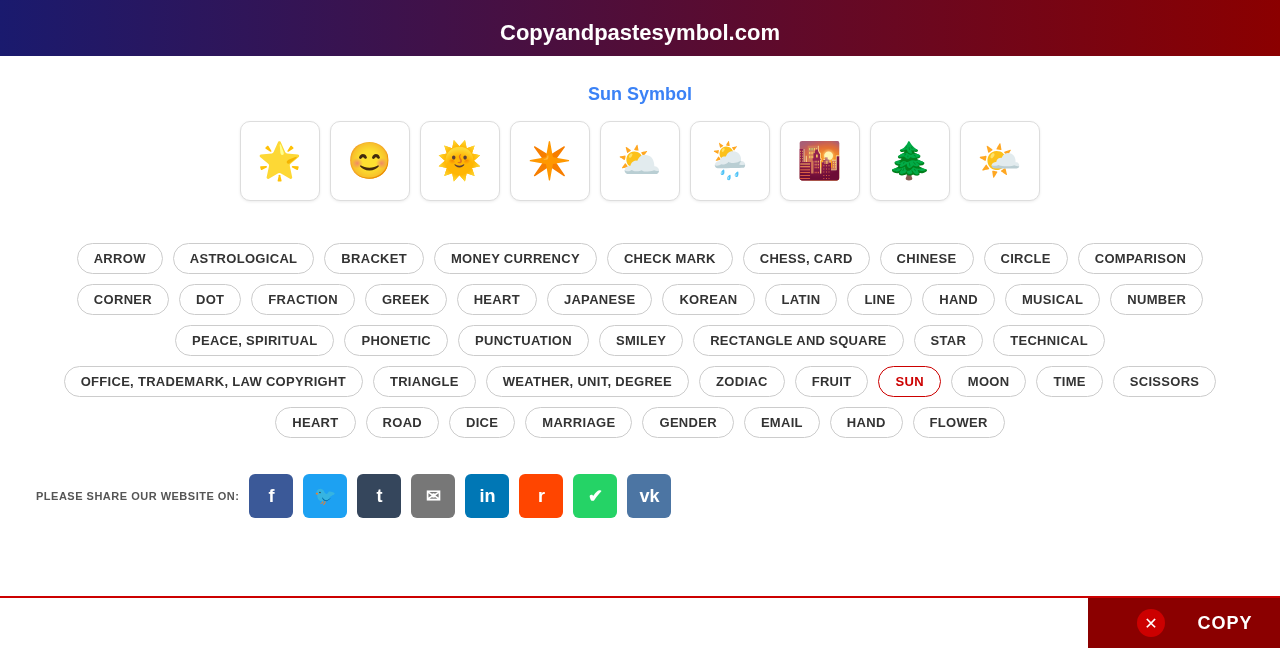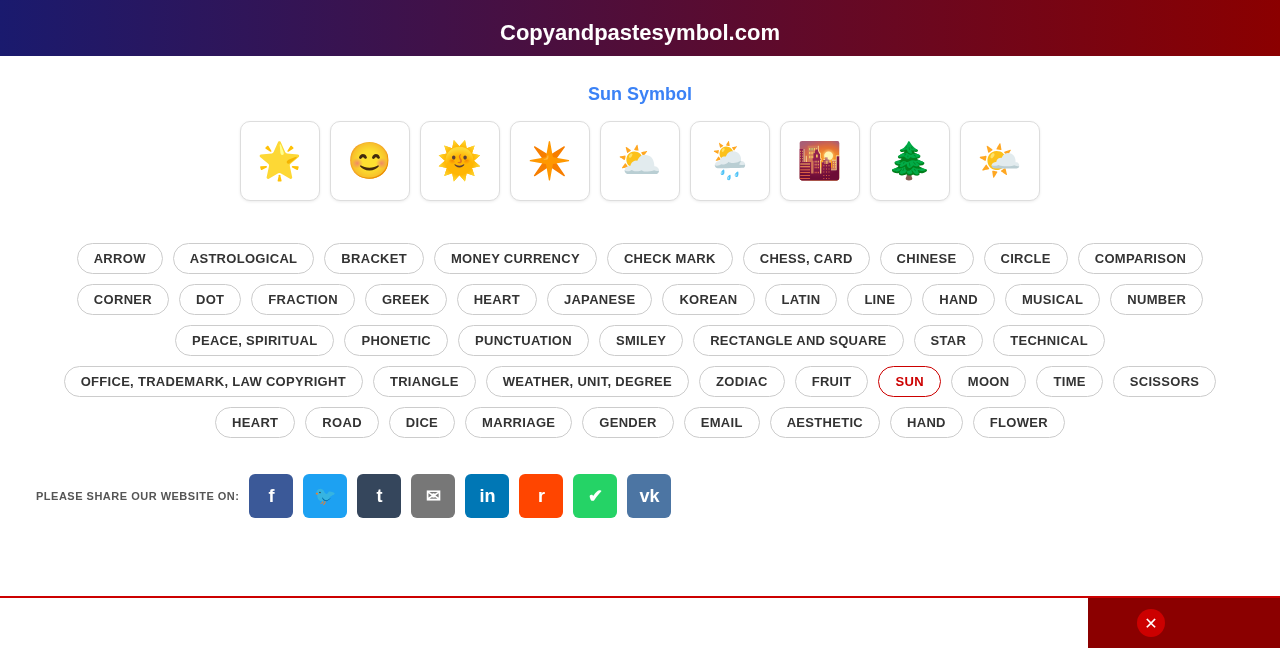--- a/index.html
+++ b/index.html
@@ -223,21 +223,20 @@
     <button class="cat-tag highlight">SUN</button>
     <button class="cat-tag">MOON</button>
     <button class="cat-tag">TIME</button>
     <button class="cat-tag">SCISSORS</button>
     <button class="cat-tag">HEART</button>
     <button class="cat-tag">ROAD</button>
     <button class="cat-tag">DICE</button>
     <button class="cat-tag">MARRIAGE</button>
     <button class="cat-tag">GENDER</button>
     <button class="cat-tag">EMAIL</button>
-    <button class="cat-tag">AESTHETIC</button>
     <button class="cat-tag">HAND</button>
     <button class="cat-tag">FLOWER</button>
   </div>
 
 <div class="share-section">
   <span class="share-label">PLEASE SHARE OUR WEBSITE ON:</span>
 
 <button class="share-btn share-facebook">f</button>
     <button class="share-btn share-twitter">🐦</button>
     <button class="share-btn share-tumblr">t</button>
@@ -246,13 +245,14 @@
     <button class="share-btn share-reddit">r</button>
     <button class="share-btn share-whatsapp">✔</button>
     <button class="share-btn share-vk">vk</button>
   </div>
 
 <div class="bottom-pad"></div>
 
 <div class="copy-bar">
   <input class="copy-input" type="text" placeholder="" style="">
   <button class="copy-clear">✕</button>
+  <button class="copy-btn">COPY</button>
 </div>
 
 </body></html>

